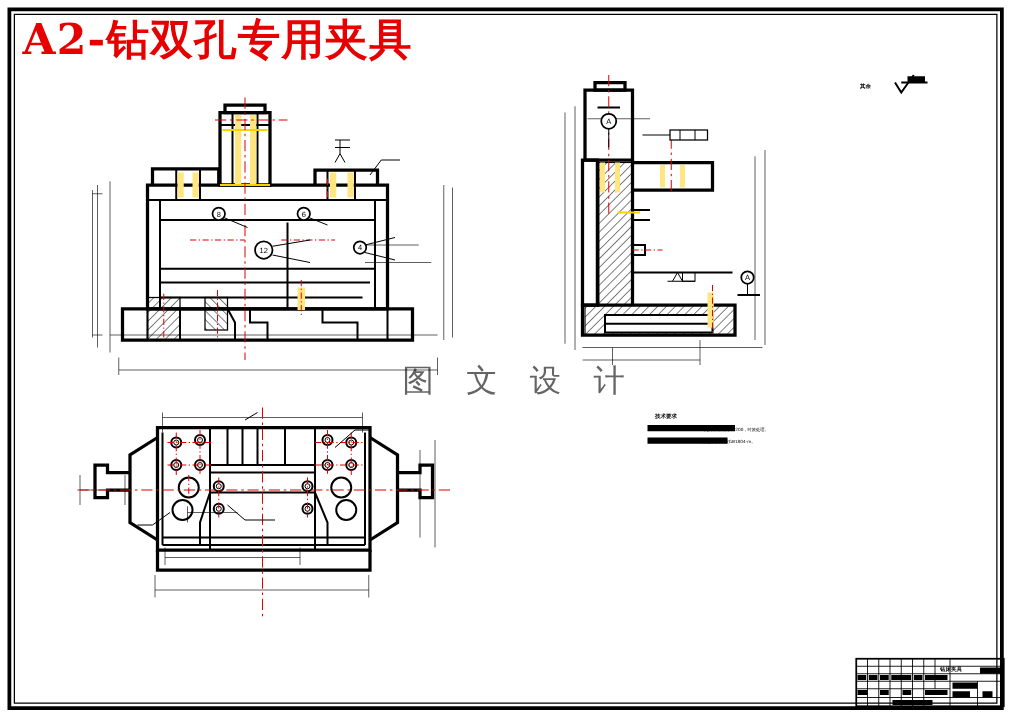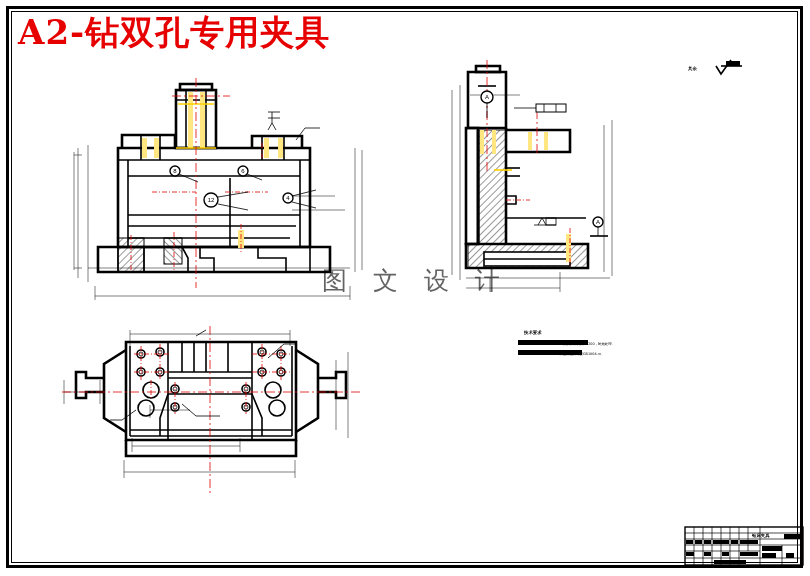--- a/index.html
+++ b/index.html
@@ -1,21 +1,21 @@
 <!DOCTYPE html>
 <html><head>
 <meta charset="utf-8">
 <style>
   html,body{margin:0;padding:0;background:#ffffff;}
   body{width:810px;height:576px;overflow:hidden;font-family:"Liberation Sans",sans-serif;}
   #sheet{position:relative;width:674px;height:576px;background:#fff;}
   .frame-outer{position:absolute;left:6px;top:6px;width:797px;height:562px;border:3px solid #000;box-sizing:border-box;}
   .frame-inner{position:absolute;left:11px;top:11px;width:787px;height:552px;border:1px solid #000;box-sizing:border-box;}
   #title{position:absolute;left:18px;top:12px;color:#e60000;font-family:"DejaVu Serif",serif;font-weight:bold;font-size:34px;letter-spacing:1px;white-space:nowrap;line-height:40px;}
-  #watermark{position:absolute;left:322px;top:264px;font-family:"DejaVu Serif",serif;font-size:25px;color:#4a4a4a;letter-spacing:9px;white-space:nowrap;opacity:.85;}
+  #watermark{position:absolute;left:322px;top:288px;font-family:"DejaVu Serif",serif;font-size:25px;color:#4a4a4a;letter-spacing:9px;white-space:nowrap;opacity:.85;}
   svg.layer{position:absolute;left:0;top:0;width:810px;height:576px;}
   .ln{stroke:#000;fill:none;}
   .thick{stroke-width:2.6;}
   .med{stroke-width:1.6;}
   .thin{stroke-width:0.8;}
   .hair{stroke-width:0.5;}
   .ctr{stroke:#e00000;stroke-width:0.8;fill:none;stroke-dasharray:9 3 2 3;}
   .ctrs{stroke:#e00000;stroke-width:0.8;fill:none;stroke-dasharray:5 2 1 2;}
   .yl{stroke:#ffd000;stroke-width:1.6;fill:none;}
   .ylf{fill:#ffe680;stroke:none;}

